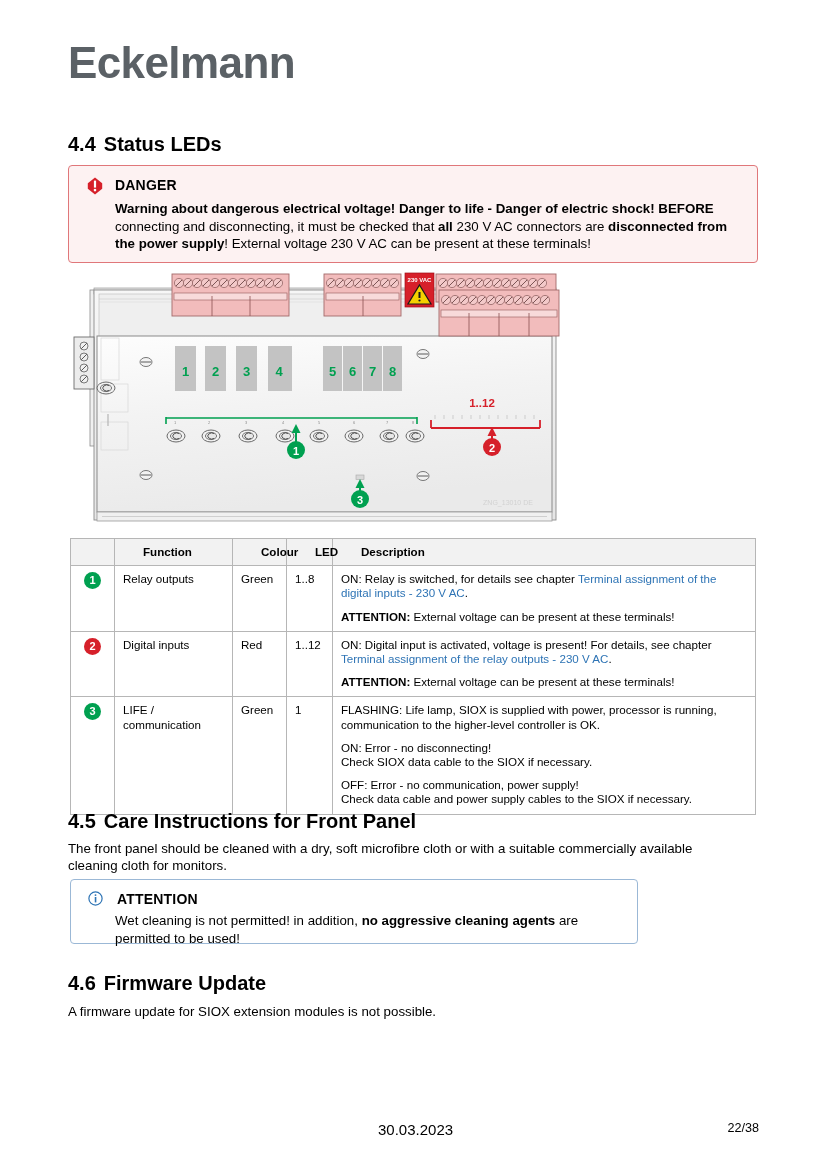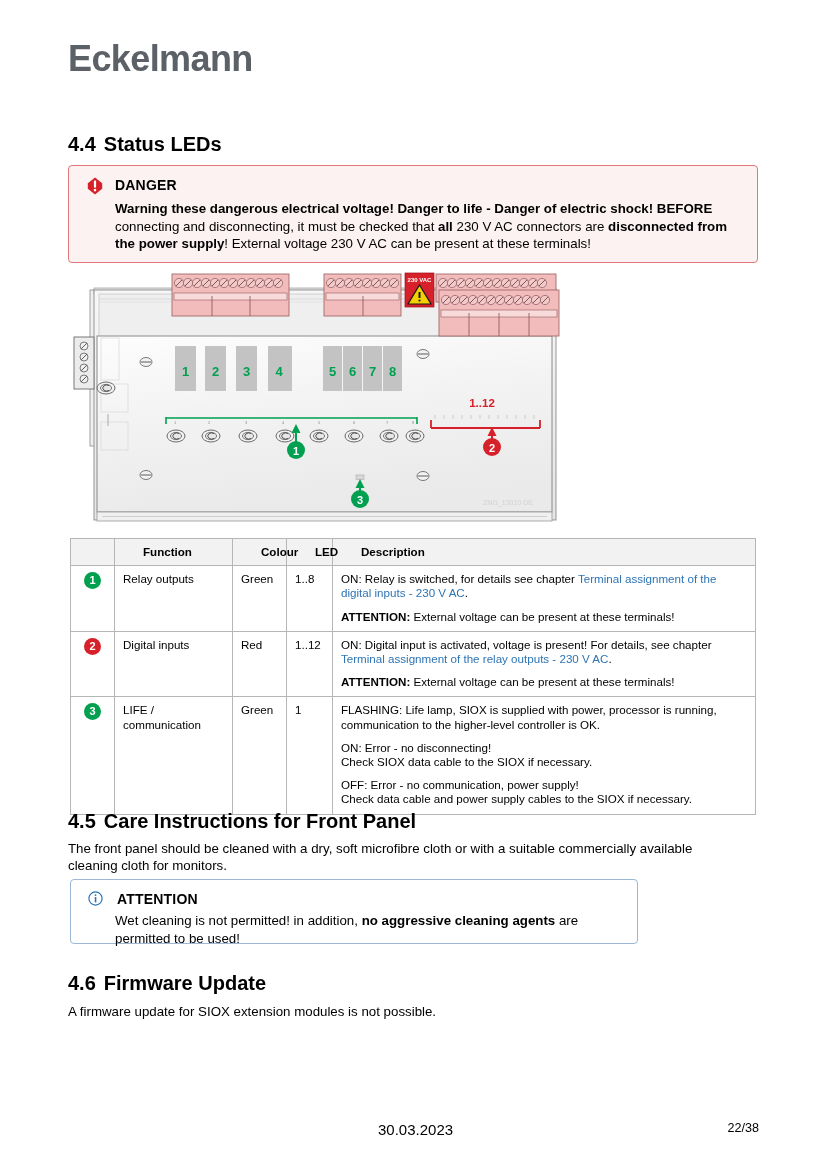--- a/index.html
+++ b/index.html
@@ -18,21 +18,21 @@
   .page {
     position: absolute;
     inset: 0;
   }
 
   
   .brand {
     position: absolute;
     left: 68px;
     top: 38px;
-    font-size: 36px;
+    font-size: 44px;
     font-weight: bold;
     letter-spacing: -0.6px;
     color: #5b6166;
   }
 
   
   .h2 {
     position: absolute;
     font-size: 20px;
     font-weight: bold;
@@ -198,21 +198,21 @@
   <div class="admon danger">
     <span class="danger-icon">
       <svg width="16" height="18" viewBox="0 0 16 18">
         <path d="M8 0.5 L15.2 6.2 L15.2 11.8 L8 17.5 L0.8 11.8 L0.8 6.2 Z" fill="#d6202a"></path>
         <rect x="6.9" y="3.6" width="2.2" height="7" fill="#ffffff"></rect>
         <circle cx="8" cy="13.1" r="1.3" fill="#ffffff"></circle>
       </svg>
     </span>
     <div class="admon-title">DANGER</div>
     <div class="admon-body">
-      <span class="b">Warning these dangerous electrical voltage! Danger to life - Danger of electric shock! BEFORE</span><span> connecting and disconnecting, it must be checked that </span><span class="b">all</span><span> 230 V AC connectors are </span><span class="b">disconnected from the power supply</span><span>! External voltage 230 V AC can be present at these terminals!</span>
+      <span class="b">Warning about dangerous electrical voltage! Danger to life - Danger of electric shock! BEFORE</span><span> connecting and disconnecting, it must be checked that </span><span class="b">all</span><span> 230 V AC connectors are </span><span class="b">disconnected from the power supply</span><span>! External voltage 230 V AC can be present at these terminals!</span>
     </div>
   </div>
 
   <div class="figure">
     <svg class="fig-svg" width="520" height="260" viewBox="0 0 520 260">
       <defs>
         <linearGradient id="panelGrad" x1="0" y1="0" x2="0.25" y2="1">
           <stop offset="0%" stop-color="#fdfdfd"></stop>
           <stop offset="45%" stop-color="#f3f3f3"></stop>
           <stop offset="100%" stop-color="#eaeaea"></stop>

